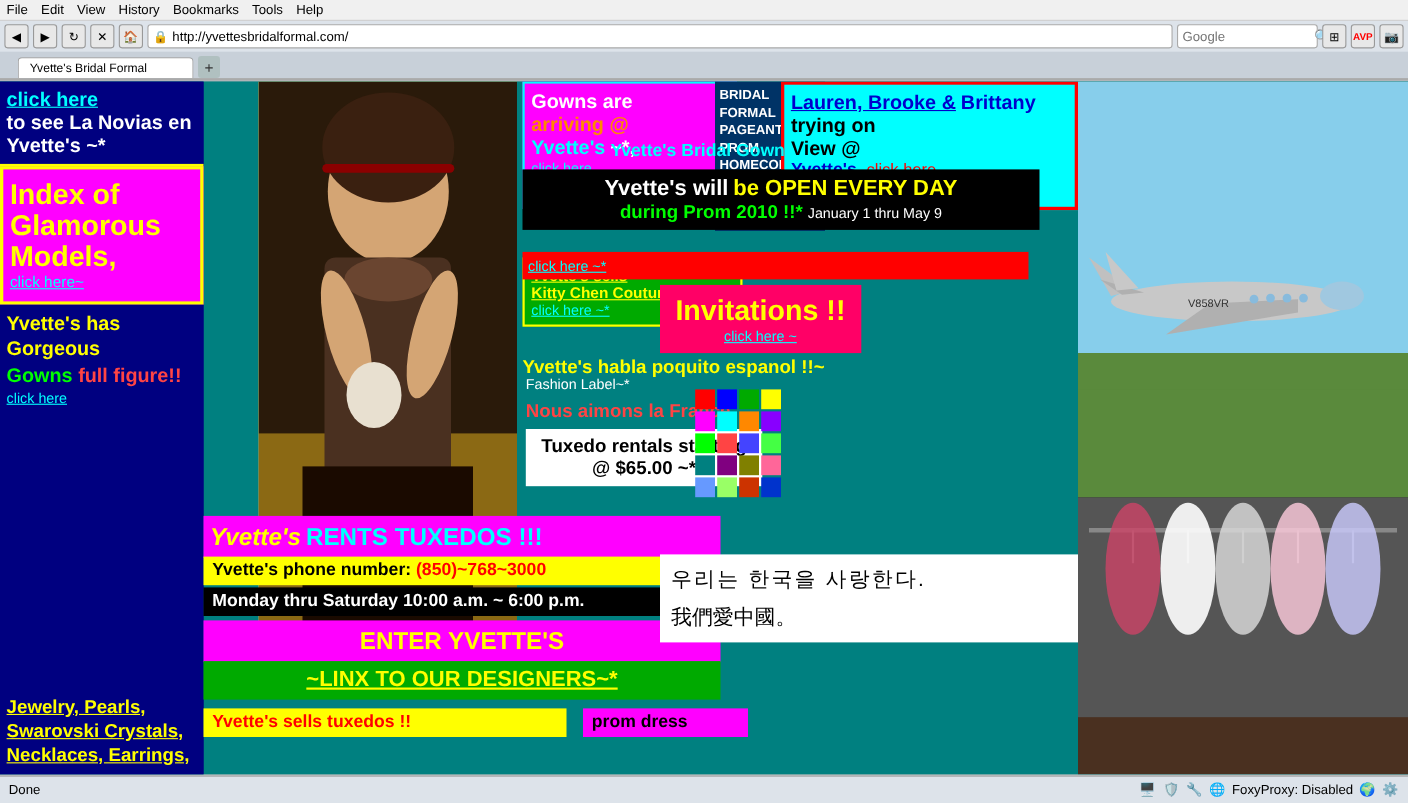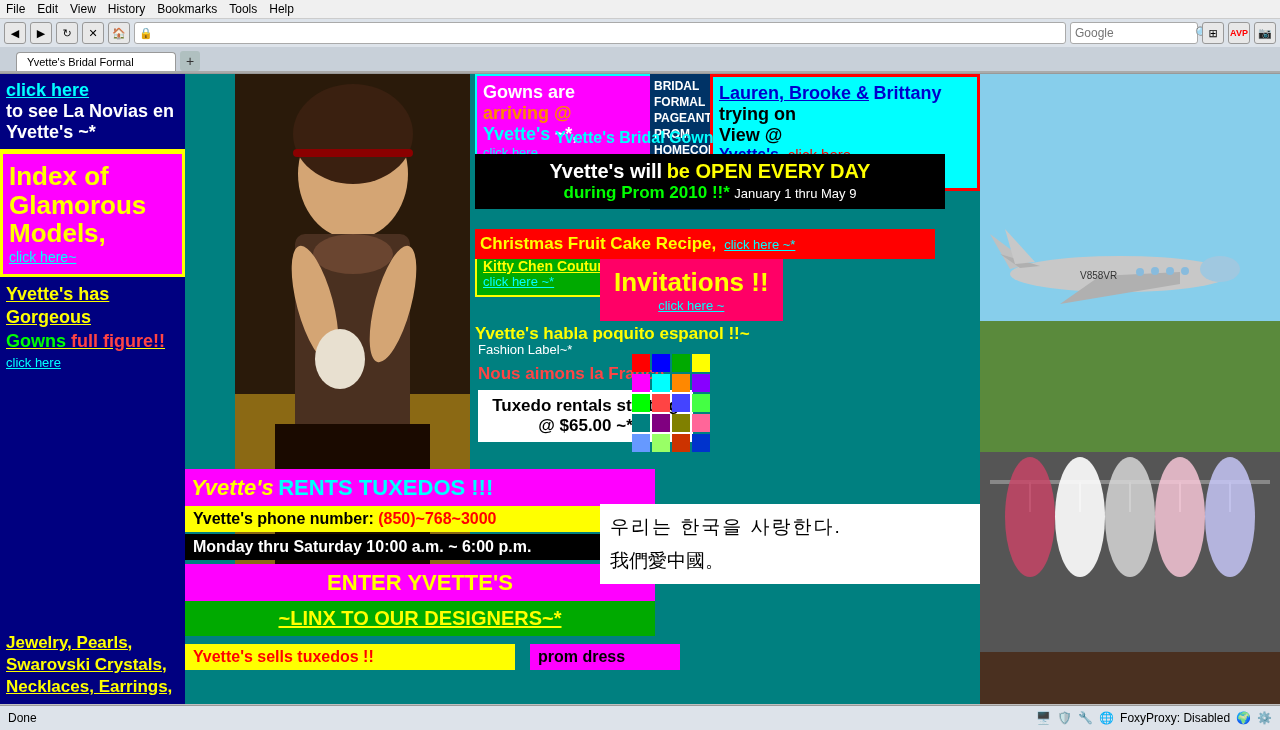--- a/index.html
+++ b/index.html
@@ -133,21 +133,21 @@
       border: 3px solid yellow;
     }
     .index-block a { color: #ffff00; font-size: 26px; font-weight: bold; text-decoration: none; display: block; line-height: 1.1; }
     .index-block .click-link { color: #00ffff; font-size: 14px; text-decoration: underline; cursor: pointer; }
 
     .gorgeous-block {
       background: #000080;
       padding: 6px;
       flex: 1;
     }
-    .gorgeous-block a { color: #ffff00; font-size: 18px; font-weight: bold; text-decoration: underline; display: block; line-height: 1.3; }
+    .gorgeous-block a { color: #ffff00; font-size: 18px; font-weight: bold; display: block; line-height: 1.3; }
     .gorgeous-block .gowns-full { color: #00ff00; font-size: 18px; font-weight: bold; }
     .gorgeous-block .figure { color: #ff4444; font-size: 18px; font-weight: bold; }
     .gorgeous-block .click-here { color: #00ffff; font-size: 13px; text-decoration: underline; }
 
     .jewelry-block {
       background: #000080;
       padding: 6px;
     }
     .jewelry-block a { color: #ffff00; font-size: 17px; font-weight: bold; text-decoration: underline; display: block; line-height: 1.3; }
 
@@ -234,20 +234,21 @@
   </div>
 
   <div class="toolbar">
     <div class="nav-btn">◀</div>
     <div class="nav-btn">▶</div>
     <div class="nav-btn">↻</div>
     <div class="nav-btn">✕</div>
     <div class="nav-btn">🏠</div>
     <div class="url-bar">
       <span style="color:#999;font-size:11px;margin-right:4px;">🔒</span>
+      <input type="text" value="http://yvettesbridalformal.com/" style="">
     </div>
     <div class="search-bar">
       <input type="text" placeholder="Google" style="">
       <span style="cursor:pointer;">🔍</span>
     </div>
     <div class="nav-btn">⊞</div>
     <div class="nav-btn" style="font-size:9px;font-weight:bold;color:red;">AVP</div>
     <div class="nav-btn">📷</div>
   </div>
 
@@ -395,21 +396,20 @@
       <span style="color:#ffffff;font-size:20px;font-weight:bold;">Yvette's will</span>
       <span style="color:#ffff00;font-size:20px;font-weight:bold;">be OPEN EVERY DAY</span>
     </div>
     <div>
       <span style="color:#00ff00;font-size:17px;font-weight:bold;">during Prom 2010 !!*</span>
       <span style="color:#ffffff;font-size:13px;">January 1 thru May 9</span>
     </div>
   </div>
 
   <div style="position:absolute;left:475px;top:155px;width:460px;background:#ff0000;padding:5px;display:flex;align-items:center;gap:8px;">
-    <span style="color:#ffff00;font-size:17px;font-weight:bold;">Christmas Fruit Cake Recipe,</span>
     <a style="color:#00ffff;font-size:13px;text-decoration:underline;cursor:pointer;">click here ~*</a>
   </div>
 
   <div style="position:absolute;left:600px;top:185px;background:#ff0066;padding:8px 14px;text-align:center;">
     <div style="color:#ffff00;font-size:26px;font-weight:bold;">Invitations !!</div>
     <a style="color:#00ffff;font-size:13px;text-decoration:underline;cursor:pointer;display:block;">click here ~</a>
   </div>
 
   <div style="position:absolute;left:475px;top:250px;color:#ffff00;font-size:17px;font-weight:bold;">Yvette's habla poquito espanol !!~</div>
 

